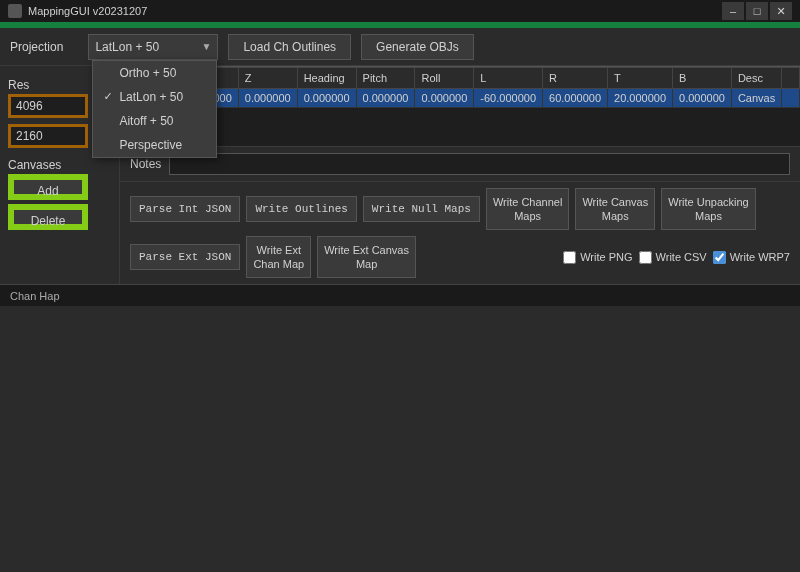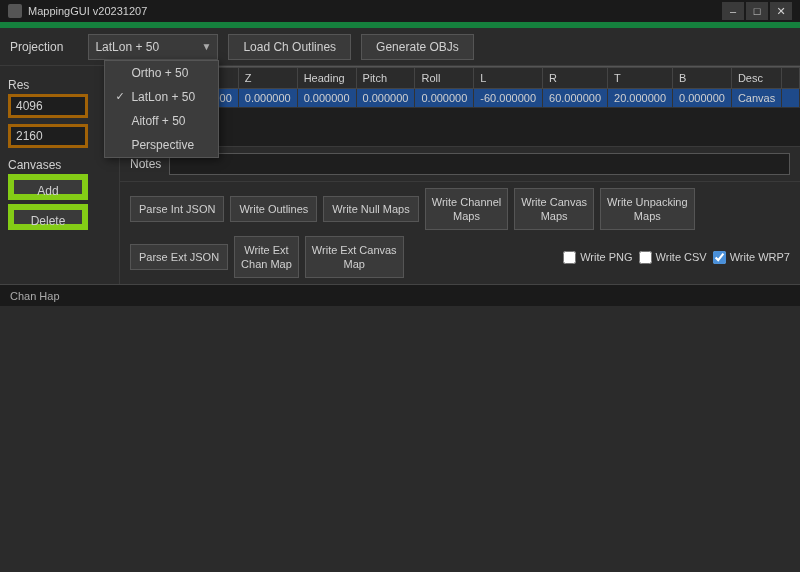--- a/index.html
+++ b/index.html
@@ -113,25 +113,25 @@
       justify-content: space-between;
     }
     .dropdown-arrow {
       font-size: 10px;
       color: #aaa;
     }
     
     .dropdown-menu {
       position: absolute;
       top: 26px;
-      left: 16px;
+      left: 4px;
       background: #3c3c3c;
       border: 1px solid #555;
       z-index: 100;
-      width: 115px;
+      width: 125px;
       box-shadow: 2px 2px 8px rgba(0,0,0,0.5);
     }
     .dropdown-item {
       padding: 4px 10px;
       cursor: pointer;
       color: #d0d0d0;
       font-size: 12px;
       height: 24px;
       display: flex;
       align-items: center;
@@ -226,20 +226,21 @@
     }
     .bottom-btn {
       background: #3a3a3a;
       border: 1px solid #555;
       color: #d0d0d0;
       padding: 3px 8px;
       cursor: pointer;
       font-size: 11px;
       height: 26px;
       white-space: nowrap;
+      font-family: Liberation Mono, monospace;
     }
     .bottom-btn-small {
       background: #3a3a3a;
       border: 1px solid #555;
       color: #d0d0d0;
       padding: 2px 6px;
       cursor: pointer;
       font-size: 11px;
       height: 42px;
       white-space: nowrap;

